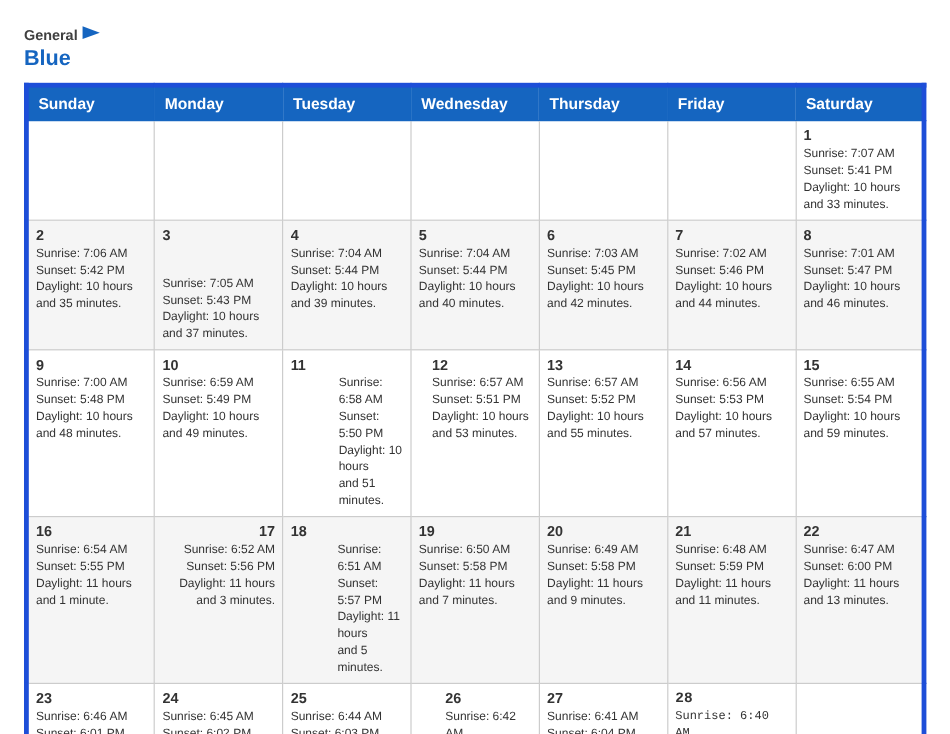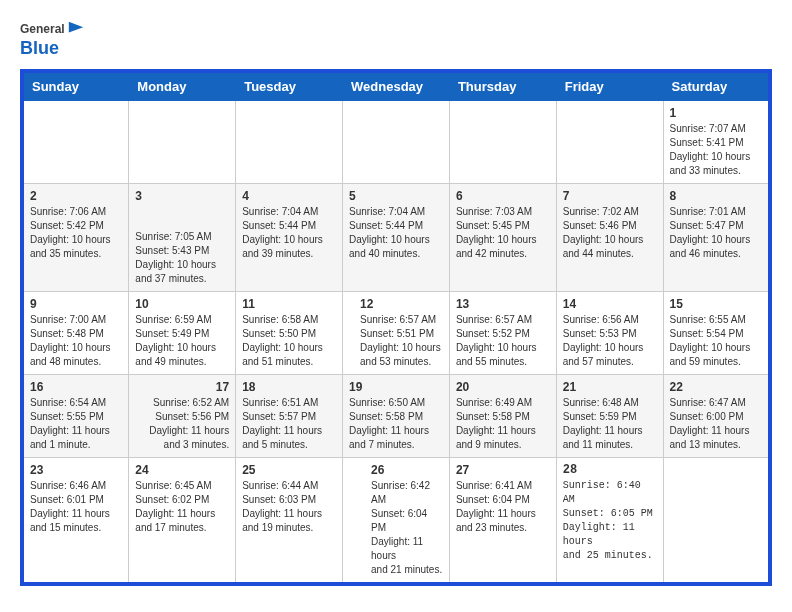--- a/index.html
+++ b/index.html
@@ -189,21 +189,21 @@
         </td>
         <td style="background: rgb(255, 255, 255);">
           <span class="day-number">10</span>
           <div class="day-info" style="white-space: pre-line;">Sunrise: 6:59 AM
 Sunset: 5:49 PM
 Daylight: 10 hours
 and 49 minutes.</div>
         </td>
         <td style="background: rgb(255, 255, 255);">
           <span class="day-number">11</span>
-          <div class="day-info" style="white-space: pre-line;">Sunrise: 6:58 AM
+          <div class="day-info" style="white-space: pre-line; margin-left: 40px;">Sunrise: 6:58 AM
 Sunset: 5:50 PM
 Daylight: 10 hours
 and 51 minutes.</div>
         </td>
         <td style="background: rgb(255, 255, 255); padding-left: 17px;">
           <span class="day-number">12</span>
           <div class="day-info" style="white-space: pre-line;">Sunrise: 6:57 AM
 Sunset: 5:51 PM
 Daylight: 10 hours
 and 53 minutes.</div>
@@ -240,21 +240,21 @@
         </td>
         <td style="background: rgb(245, 245, 245); text-align: right;">
           <span class="day-number">17</span>
           <div class="day-info" style="white-space: pre-line;">Sunrise: 6:52 AM
 Sunset: 5:56 PM
 Daylight: 11 hours
 and 3 minutes.</div>
         </td>
         <td style="background: rgb(245, 245, 245);">
           <span class="day-number">18</span>
-          <div class="day-info" style="white-space: pre-line;">Sunrise: 6:51 AM
+          <div class="day-info" style="white-space: pre-line; margin-left: 39px;">Sunrise: 6:51 AM
 Sunset: 5:57 PM
 Daylight: 11 hours
 and 5 minutes.</div>
         </td>
         <td style="background: rgb(245, 245, 245);">
           <span class="day-number">19</span>
           <div class="day-info" style="white-space: pre-line;">Sunrise: 6:50 AM
 Sunset: 5:58 PM
 Daylight: 11 hours
 and 7 minutes.</div>

